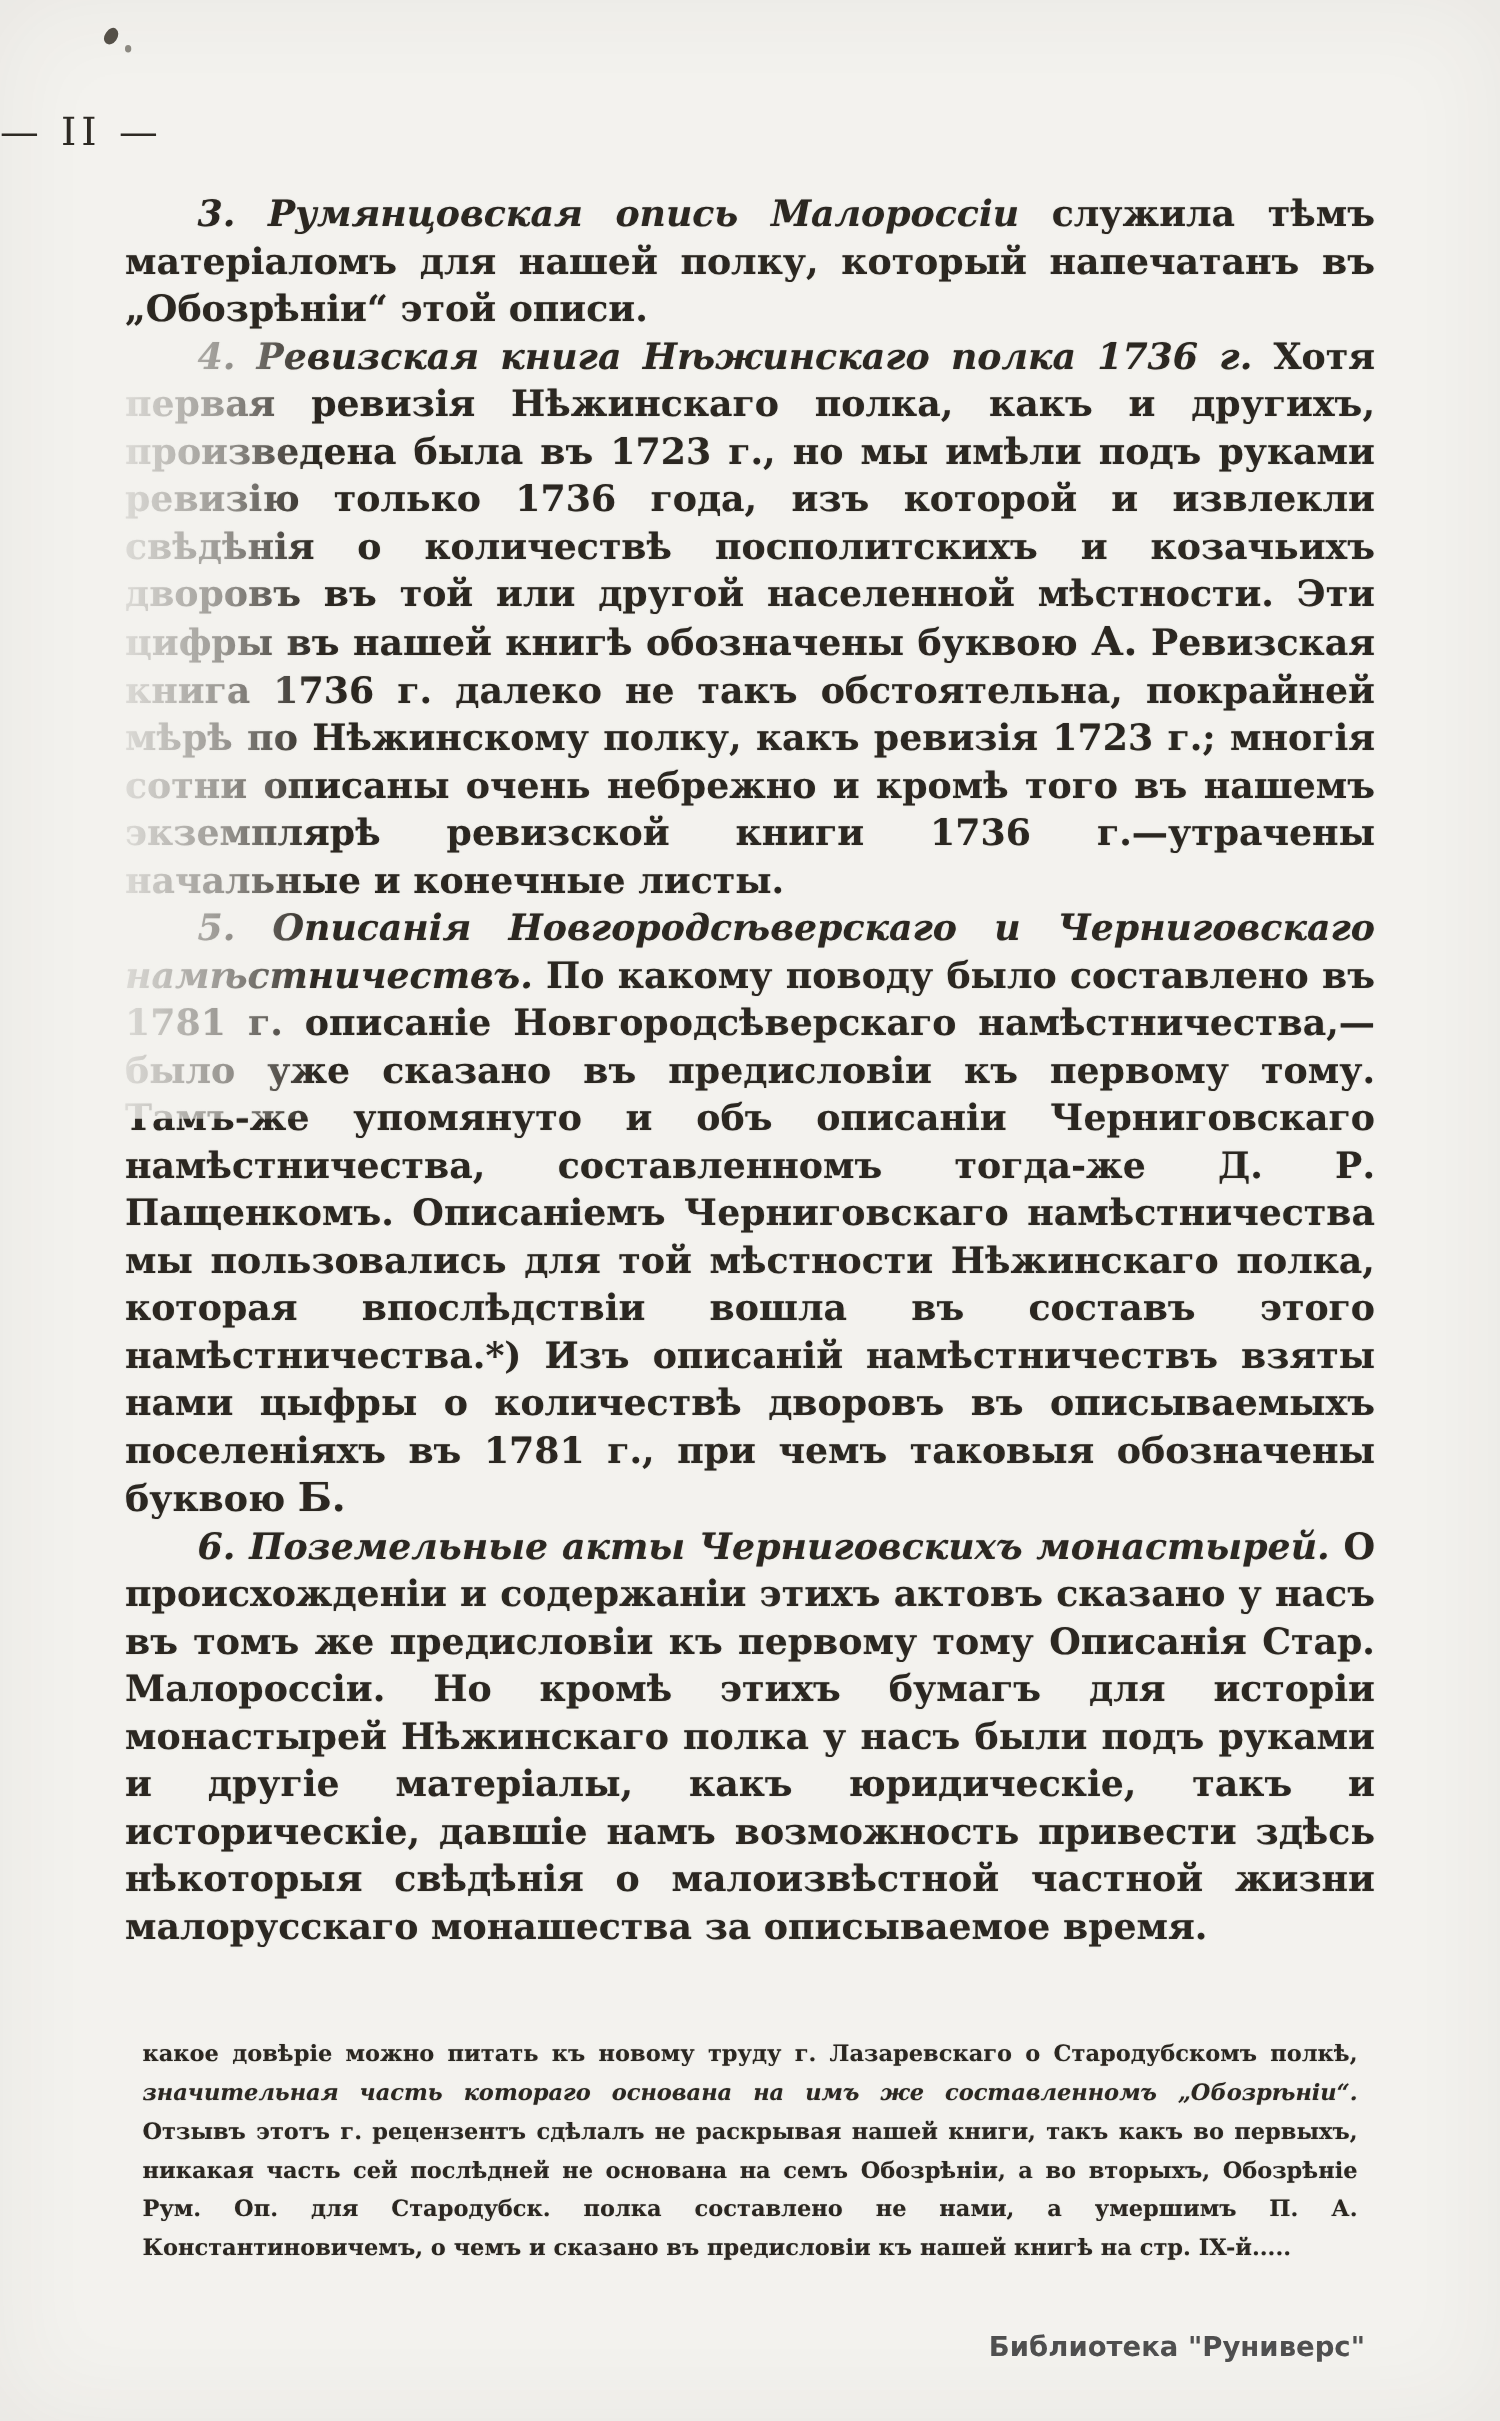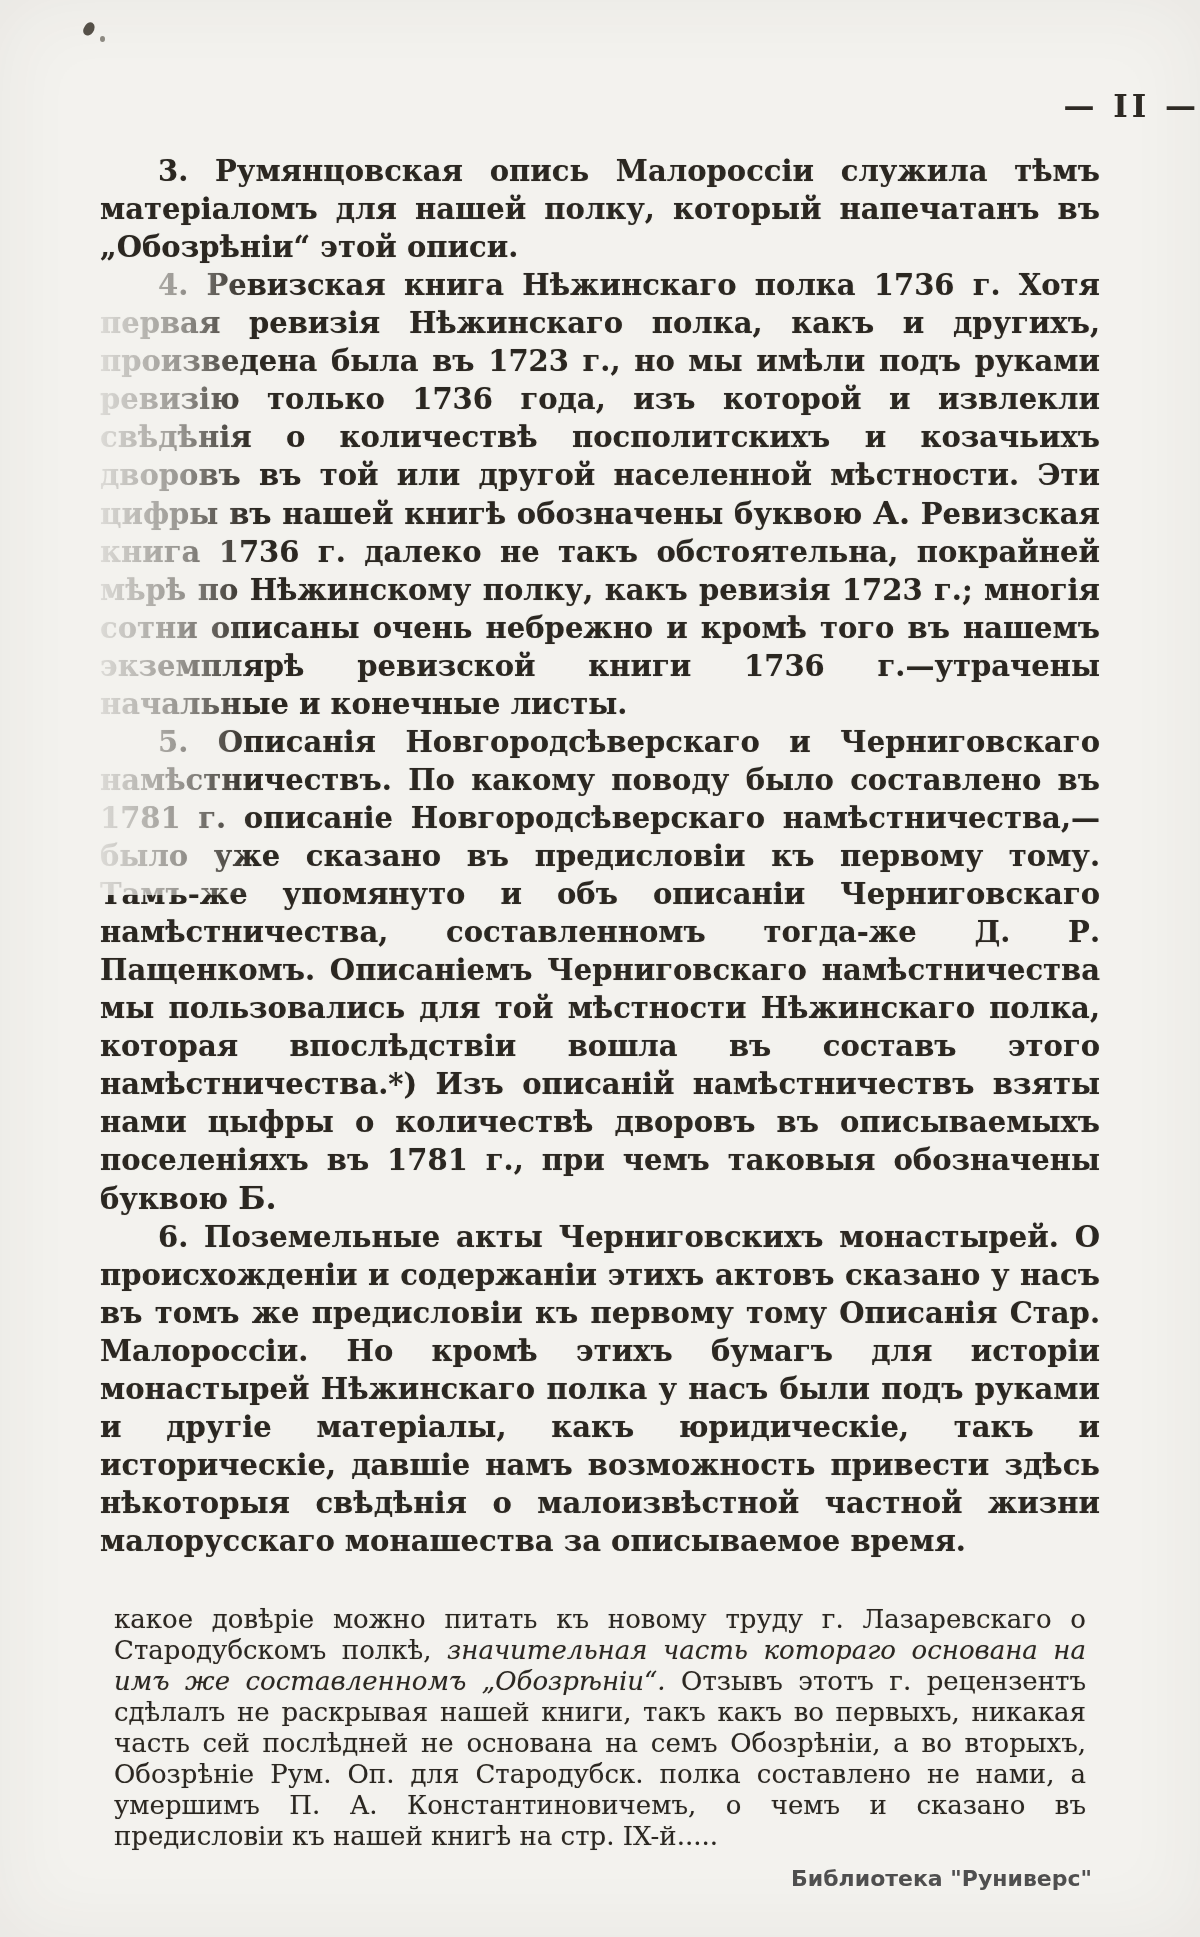--- a/index.html
+++ b/index.html
@@ -16,23 +16,23 @@
     box-shadow: inset 0 0 80px rgba(60,55,45,0.06);
     font-family: "DejaVu Serif", serif;
     color: #2b2721;
     overflow: hidden;
   }
   .page-number {
     position: absolute;
     top: 88px;
     left: 0;
     width: 100%;
-    text-align: right;
+    text-align: left;
     font-size: 31px;
-    font-weight: bold;
+    font-weight: normal;
     letter-spacing: 4px;
     color: #2e2a24;
   }
   .content {
     position: absolute;
     top: 152px;
     left: 100px;
     width: 1000px;
   }
   .body-text {
@@ -40,32 +40,33 @@
     line-height: 38px;
     font-weight: bold;
     text-align: justify;
     text-shadow: 0 0 1px rgba(50,45,38,0.35);
   }
   .para {
     margin: 0;
     text-indent: 58px;
   }
   .lead {
+    font-style: italic;
   }
   .letter {
     font-weight: bold;
     font-size: 1.1em;
   }
   .footnotes {
-    margin-top: 44px;
+    margin-top: 68px;
     padding-left: 14px;
     padding-right: 14px;
-    font-size: 26px;
+    font-size: 18px;
     line-height: 31px;
-    font-weight: normal;
+    font-weight: bold;
     text-align: justify;
     text-shadow: 0 0 1px rgba(50,45,38,0.3);
   }
   .footnote {
     margin: 0;
   }
   .footnote.indent {
     text-indent: 42px;
   }
   .fn-italic {

